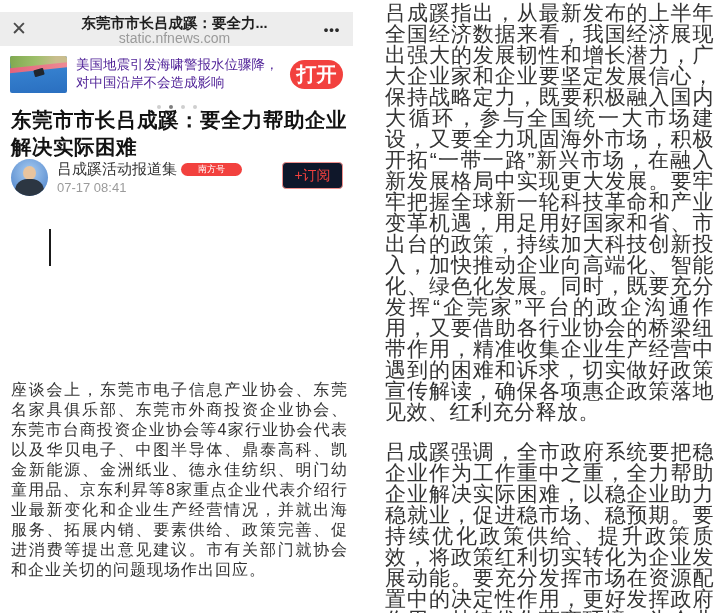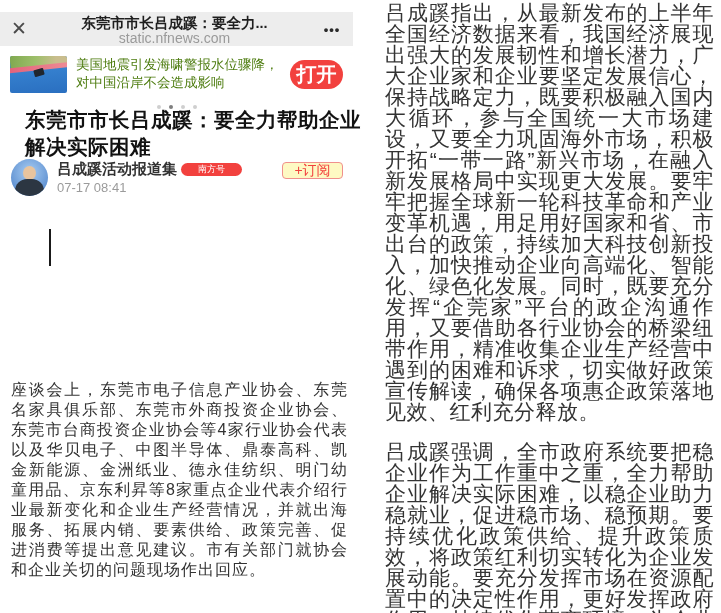--- a/index.html
+++ b/index.html
@@ -21,48 +21,48 @@
   .banner { position:absolute; left:10px; top:55px; width:333px; height:38px; display:flex; align-items:center; }
   .thumb { position:relative; width:57px; height:37px; border-radius:2px; overflow:hidden;
            background:linear-gradient(175deg,#3c8bd8 0%,#2a6fc0 100%); flex-shrink:0; }
   .thumb-land { position:absolute; left:0; top:-4px; width:100%; height:15px;
                 background:linear-gradient(100deg,#7fa84f 0%,#9dbf6a 45%,#c9bd8d 80%);
                 transform:rotate(-6deg); }
   .thumb-coast { position:absolute; left:-4px; top:9px; width:120%; height:5px;
                  background:linear-gradient(90deg,#e2607a,#ef8f97); transform:rotate(-6deg); }
   .thumb-mark { position:absolute; left:24px; top:13px; width:10px; height:7px; background:#20262e;
                 transform:rotate(-15deg); border-radius:1px; }
-  .banner-text { flex:1; padding:0 8px 0 9px; font-size:13.5px; line-height:18px; color:#4d7c0f; }
+  .banner-text { flex:1; padding:0 8px 0 9px; font-size:13.5px; line-height:18px; color:#4c1d95; }
   .open-btn { flex-shrink:0; width:53px; height:29px; border-radius:15px; background:#f2413e;
               color:#fff; font-size:20px; font-weight:bold; display:flex; align-items:center;
               justify-content:center; cursor:pointer; }
 
   .dots { position:absolute; left:0; top:97px; width:353px; text-align:center; }
   .dots span { display:inline-block; width:4px; height:4px; border-radius:50%; background:#cfcfcf; margin:0 4px; vertical-align:middle; }
   .dots span.active { background:#7e7e7e; }
 
-  .article-title { position:absolute; left:25px; top:106px; width:336px;
+  .article-title { position:absolute; left:11px; top:106px; width:336px;
                    font-size:20.5px; font-weight:bold; color:#121212; line-height:27px; letter-spacing:0.5px; }
 
   .author-row { position:absolute; left:11px; top:159px; width:332px; height:38px; }
   .avatar { position:absolute; left:0; top:0; width:37px; height:37px; border-radius:50%;
             background:radial-gradient(circle at 50% 35%, #a8cdf3 0%, #5d8fd0 75%, #3f6fb4 100%);
             overflow:hidden; cursor:pointer; }
   .avatar-head { position:absolute; left:12px; top:7px; width:13px; height:14px; border-radius:50%;
                  background:#e8c49e; }
   .avatar-body { position:absolute; left:4px; top:20px; width:29px; height:18px; border-radius:12px 12px 0 0;
                  background:#2c3642; }
   .author-meta { position:absolute; left:46px; top:0; }
-  .author-name { font-size:15px; color:#333; line-height:19px; cursor:pointer; display:inline;font-weight:bold; }
+  .author-name { font-size:15px; color:#333; line-height:19px; cursor:pointer; display:inline; }
   .author-badge { display:inline-block; background:#f2413e; color:#fff; font-size:9px; line-height:13px;
                   padding:0 17px; border-radius:7px; margin-left:4px; vertical-align:2px; }
   .publish-time { font-size:13px; color:#9b9b9b; line-height:17px; margin-top:1px; }
-  .subscribe-btn { position:absolute; right:0; top:3px; width:61px; height:17px; border:1px solid #f0908c;
+  .subscribe-btn { position:absolute; right:0; top:3px; width:61px; height:27px; border:1px solid #f0908c;
                    border-radius:4px; color:#f2413e; font-size:14px; display:flex; align-items:center;
-                   justify-content:center; background:#fef9c3; cursor:pointer; }
+                   justify-content:center; background:#0f172a; cursor:pointer; }
 
   .body-text { color:#333; text-align:justify; }
   .p-left { position:absolute; left:11px; width:337px; font-size:16px; line-height:20px; letter-spacing:1px; }
   .p-left-1 { top:203px; }
   .p-left-2 { top:380px; }
   .text-cursor { position:absolute; left:49px; top:229px; width:2px; height:37px; background:#1a1a1a; }
 
   
   .right-col { position:absolute; left:385px; top:0; width:329px; height:613px; background:#fff; }
   .p-right { font-size:21px; line-height:21px; letter-spacing:0.5px; }

